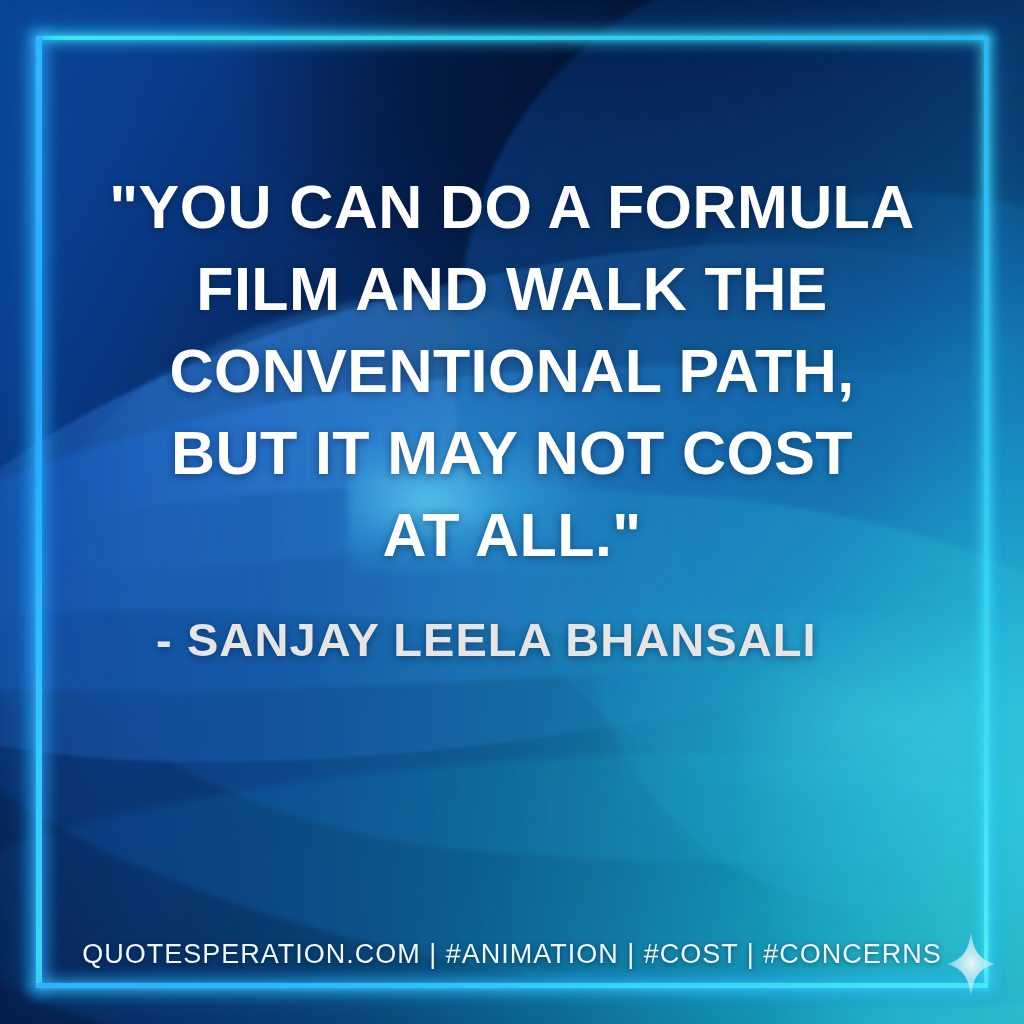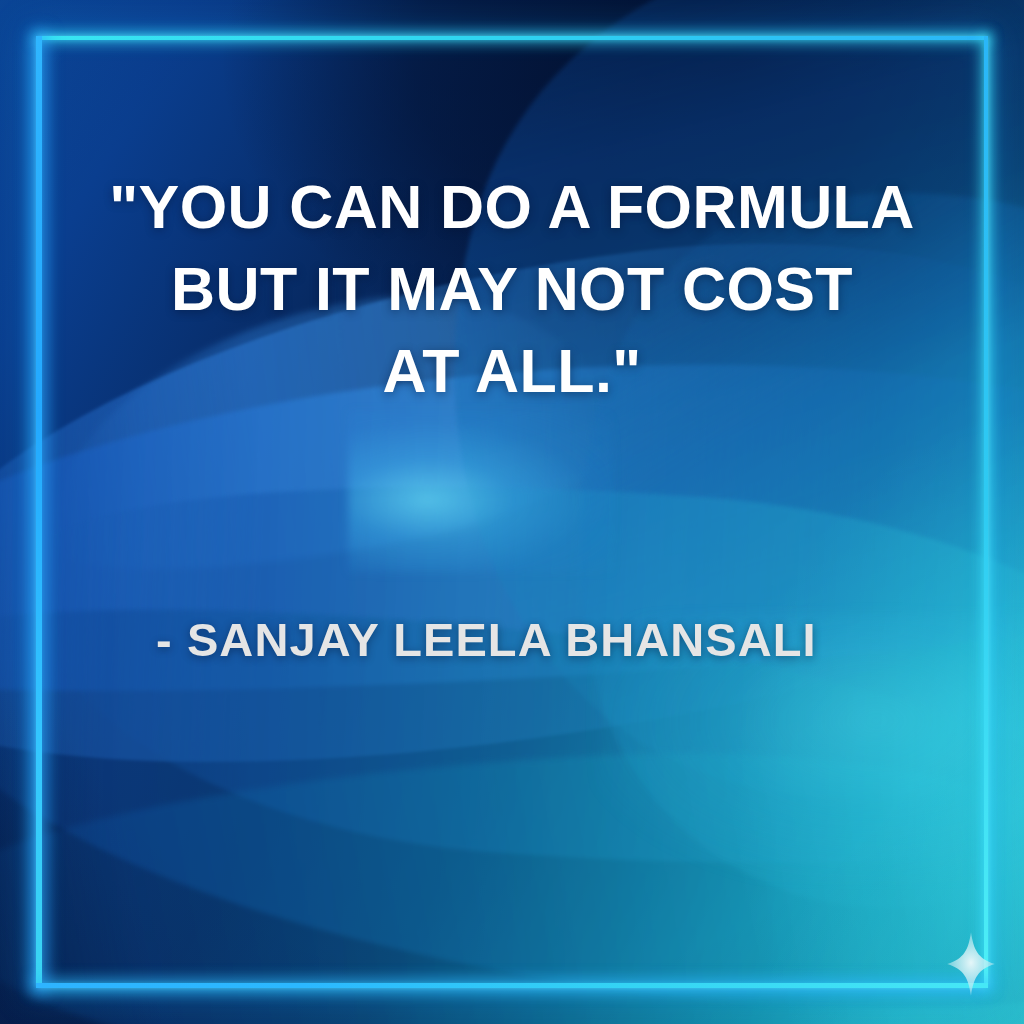--- a/index.html
+++ b/index.html
@@ -302,26 +302,29 @@
 
   <div class="frame-glow"></div>
   <div class="frame-line"></div>
   <div class="frame-top-cool"></div>
   <div class="frame-right-cool"></div>
   <div class="frame-left-hot"></div>
   <div class="frame-bottom-hot"></div>
 
   <div class="quote-block">
     <div class="quote-line">"YOU CAN DO A FORMULA</div>
+    <div class="quote-line">FILM AND WALK THE</div>
+    <div class="quote-line">CONVENTIONAL PATH,</div>
     <div class="quote-line">BUT IT MAY NOT COST</div>
     <div class="quote-line">AT ALL."</div>
   </div>
 
   <div class="attribution">- SANJAY LEELA BHANSALI</div>
 
+  <div class="footer">QUOTESPERATION.COM | #ANIMATION | #COST | #CONCERNS</div>
 
   <div class="sparkle">
     <svg viewBox="0 0 100 100" xmlns="http://www.w3.org/2000/svg" aria-hidden="true">
       <defs>
         <radialGradient id="spkg" cx="50%" cy="48%" r="55%">
           <stop offset="0%" stop-color="#ffffff" stop-opacity="0.88"></stop>
           <stop offset="55%" stop-color="#cfeff4" stop-opacity="0.72"></stop>
           <stop offset="100%" stop-color="#a9e2ea" stop-opacity="0.55"></stop>
         </radialGradient>
       </defs>

